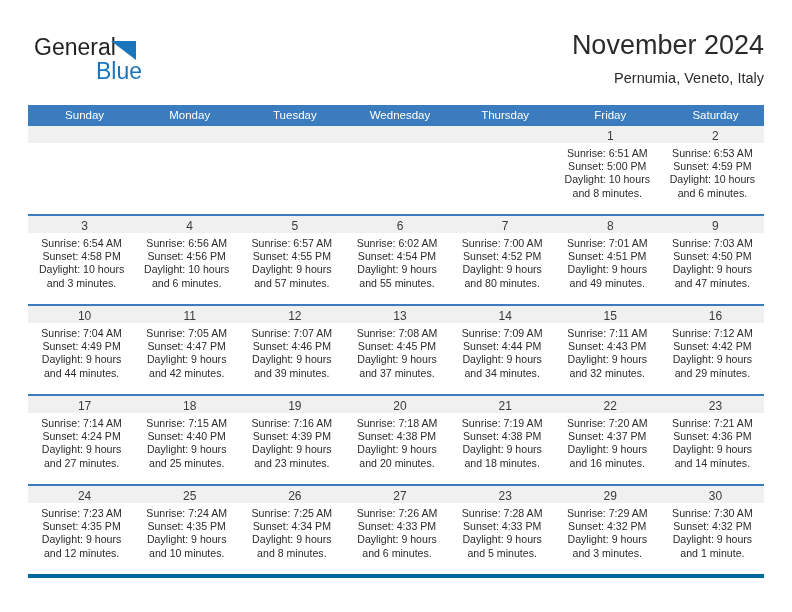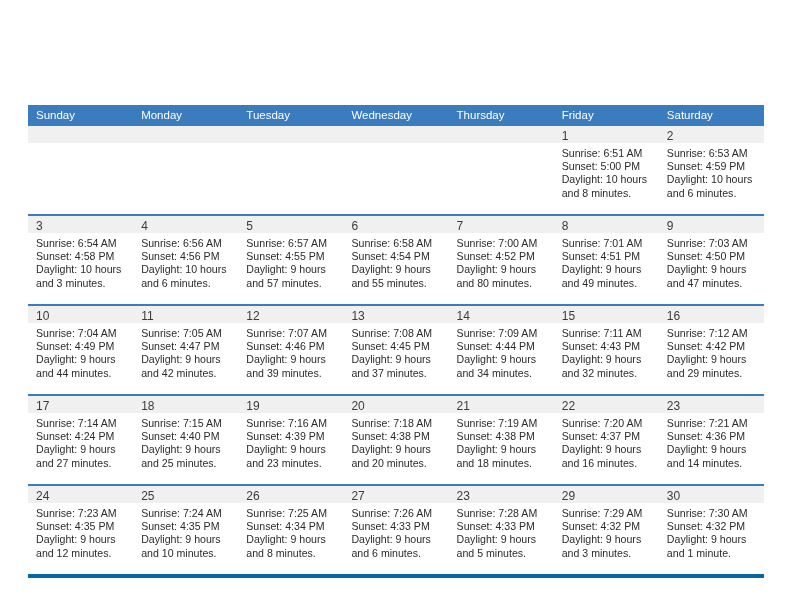--- a/index.html
+++ b/index.html
@@ -84,20 +84,21 @@
     margin-top: 6px;
     white-space: nowrap;
   }
 
   
   .calendar {
     position: absolute;
     left: 28px;
     top: 105px;
     width: 736px;
+    text-align: center;
   }
   .weekhead {
     display: flex;
     background: #3a7cbe;
     height: 21px;
   }
   .weekhead .wh {
     flex: 1 1 0;
     color: #ffffff;
     font-size: 11.5px;
@@ -145,20 +146,34 @@
     line-height: 13.2px;
     color: #2b2b2b;
     white-space: nowrap;
   }
 </style>
 </head>
 <body>
 
 <div class="page">
 
+  <div class="header">
+
+    <div class="brand">
+      <span class="brand-general">General</span>
+      <span class="brand-tri"></span>
+      <span class="brand-blue">Blue</span>
+    </div>
+
+    <div class="title-block">
+      <div class="cal-title">November 2024</div>
+      <div class="cal-sub">Pernumia, Veneto, Italy</div>
+    </div>
+
+  </div>
 
   <div class="calendar">
     <div class="weekhead">
       <div class="wh">Sunday</div>
       <div class="wh">Monday</div>
       <div class="wh">Tuesday</div>
       <div class="wh">Wednesday</div>
       <div class="wh">Thursday</div>
       <div class="wh">Friday</div>
       <div class="wh">Saturday</div>
@@ -224,21 +239,21 @@
             <div class="info">
               <div>Sunrise: 6:57 AM</div>
               <div>Sunset: 4:55 PM</div>
               <div>Daylight: 9 hours</div>
               <div>and 57 minutes.</div>
             </div>
           </div>
           <div class="cell">
             <div class="datebar"><span class="daynum">6</span></div>
             <div class="info">
-              <div>Sunrise: 6:58 AM</div>
+              <div>Sunrise: 6:02 AM</div>
               <div>Sunset: 4:54 PM</div>
               <div>Daylight: 9 hours</div>
               <div>and 55 minutes.</div>
             </div>
           </div>
           <div class="cell">
             <div class="datebar"><span class="daynum">7</span></div>
             <div class="info">
               <div>Sunrise: 7:00 AM</div>
               <div>Sunset: 4:52 PM</div>

